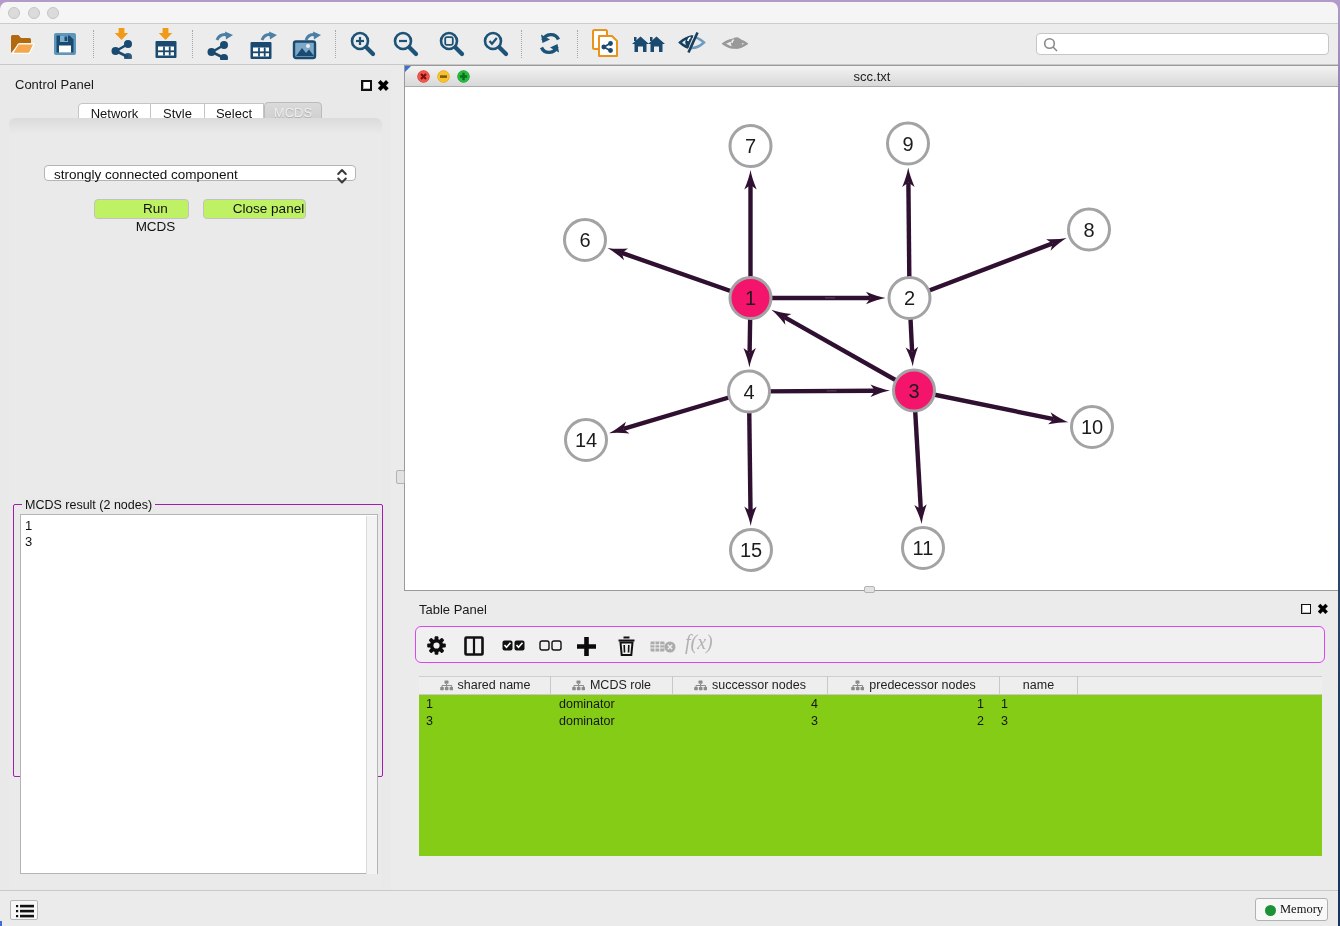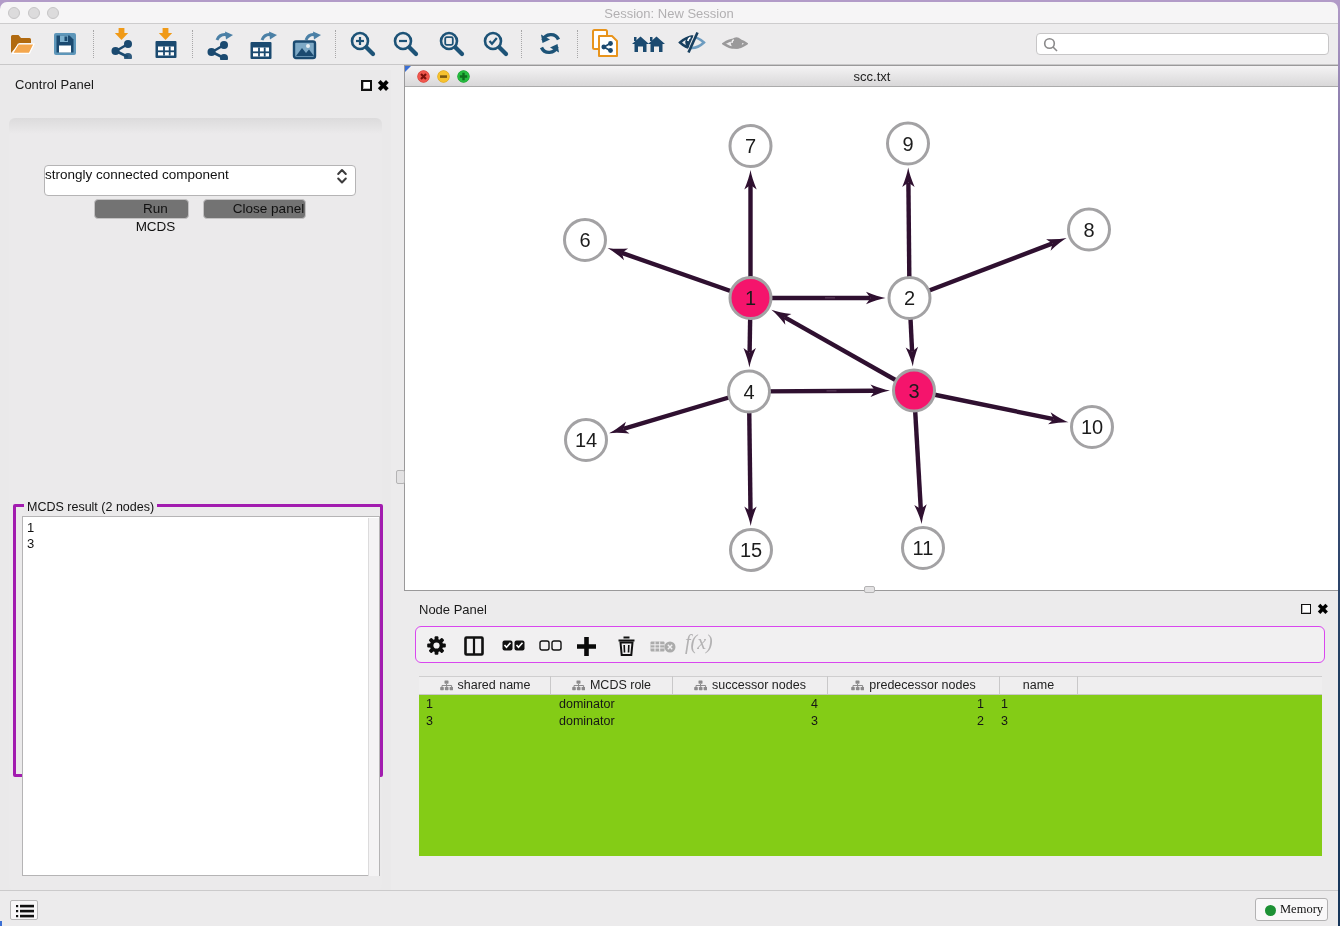--- a/index.html
+++ b/index.html
@@ -17,24 +17,24 @@
 #cphead{position:absolute;left:15px;top:7px;font-size:13px;color:#1a1a1a;}
 .maxbox{position:absolute;width:11px;height:11px;border:2px solid #111;background:#fff;box-shadow:1px -1px 0 #b9b8b9 inset;}
 .closex{position:absolute;font-size:15px;font-weight:bold;color:#000;line-height:11px;}
 .tabrow{position:absolute;display:flex;}
 .tab{height:20px;background:#fff;border:1px solid #c5c4c5;border-left:none;font-size:13px;color:#141414;text-align:center;line-height:19px;}
 .tab.first{border-left:1px solid #c5c4c5;border-radius:4px 0 0 4px;}
 .tab.sel{background:linear-gradient(#dbdadb,#cfcecf);color:#f0eff0;border:1px solid #bcbbbc;border-radius:4px;height:22px;margin-top:-1px;text-shadow:0 1px 1px #aaa;}
 #cpcontent{position:absolute;left:9px;top:48px;width:373px;height:773px;background:#ebeaeb;border-radius:6px;}
 #cpshadow{position:absolute;left:9px;top:48px;width:373px;height:16px;background:linear-gradient(#dcdbdc,#ebeaeb);border-radius:6px 6px 0 0;}
 #optlabel{position:absolute;left:0;width:391px;top:74px;text-align:center;font-size:13.5px;color:#111;}
-#combo{position:absolute;left:44px;top:95px;width:312px;height:31px;background:#fff;border:1px solid #b5b4b5;border-radius:4px;font-size:13.5px;color:#111;line-height:18px;padding-left:0;}
+#combo{position:absolute;left:44px;top:95px;width:312px;height:16px;background:#fff;border:1px solid #b5b4b5;border-radius:4px;font-size:13.5px;color:#111;line-height:18px;padding-left:9px;}
 #combo svg{position:absolute;right:6px;top:2px;}
-.btn{position:absolute;height:20px;background:#737373;border:1px solid #c3c2c3;border-radius:4px;font-size:13.5px;color:#111;text-align:center;line-height:18px;padding-left:28px;}
-#fieldset{position:absolute;left:13px;top:434px;width:370px;height:273px;border:3px solid #a21caf;border-radius:2px;}
+.btn{position:absolute;height:20px;background:#bef264;border:1px solid #c3c2c3;border-radius:4px;font-size:13.5px;color:#111;text-align:center;line-height:18px;padding-left:28px;}
+#fieldset{position:absolute;left:13px;top:434px;width:370px;height:273px;border:1px solid #a21caf;border-radius:2px;}
 #legend{position:absolute;left:8px;top:-7px;background:#eae9ea;padding:0 3px;font-size:12.5px;color:#111;}
 #resultbox{position:absolute;left:6px;top:9px;width:358px;height:360px;background:#fff;border:1px solid #b5b4b5;font-size:13px;color:#111;}
 #resultbox .sb{position:absolute;right:0px;top:1px;width:11px;height:358px;background:#f4f3f4;border-left:1px solid #dcdbdc;}
 #statusbar{left:0;top:890px;width:1338px;height:36px;background:#ecebec;border-top:1px solid #cbcacb;z-index:3;}
 #listbtn{position:absolute;left:10px;top:9px;width:28px;height:20px;background:#f8f7f8;border:1px solid #b7b6b7;border-radius:2px;}
 #membtn{position:absolute;left:1255px;top:7px;width:73px;height:23px;background:#f9f8f9;border:1px solid #b3b2b3;border-radius:3px;font-size:12.5px;color:#111;line-height:21px;padding-left:24px;text-align:left;}
 #memdot{position:absolute;left:9px;top:6px;width:11px;height:11px;border-radius:50%;background:#1d9135;}
 #gwin{left:404px;top:65px;width:936px;height:526px;border:1px solid #9a999a;background:#fff;}
 #gtitle{position:absolute;left:0;top:0;width:934px;height:21px;background:linear-gradient(#f4f3f4,#d9d8d9);border-bottom:1px solid #ababab;}
 .gl{position:absolute;top:4px;width:13px;height:13px;border-radius:50%;font-weight:bold;}
@@ -51,21 +51,20 @@
 .trow{position:absolute;font-size:12.5px;color:#161616;height:17px;line-height:17px;}
 .btabs{position:absolute;display:flex;left:290px;top:265px;}
 #memtxt{position:relative;top:0px;font-family:Liberation Serif, serif;}
 </style></head>
 <body>
 <div id="deskback" class="abs"></div>
 <div id="titlebar" class="abs">
   <div class="tl" style="left:8px;"></div>
     <div class="tl" style="left:28px;"></div>
     <div class="tl" style="left:47px;"></div>
-  <div id="wtitle">Session: New Session</div>
 </div>
 <div id="toolbar" class="abs">
   <div class="ticon" style="left:9px;"><svg width="27" height="27">
         <path d="M2,22 V5.5 Q2,4 3.5,4 h6 l2.5,3 h8.5 Q22,7 22,8.5 V12 H10.5 L2,22 z" fill="#b16a10"></path>
         <path d="M9.3,13 H25 l-4.6,9.3 H3.6 z" fill="#f4a74e" stroke="#fff" stroke-width="1.2"></path>
       </svg></div>
   <div class="ticon" style="left:52px;"><svg width="26" height="26">
         <rect x="2" y="2" width="22" height="22" rx="2" fill="#5e97ba"></rect>
         <path d="M4.5,4.5 h13 l4,4 v13 h-17 z" fill="#1b4a70"></path>
         <rect x="8" y="4.5" width="8" height="6.5" fill="#7db0cd"></rect>
@@ -209,20 +208,26 @@
       <svg width="16" height="16" style="position:absolute;left:6px;top:3px;">
         <circle cx="6.5" cy="6.5" r="4.8" fill="none" stroke="#8a898a" stroke-width="1.6"></circle>
         <line x1="10" y1="10" x2="14" y2="14" stroke="#8a898a" stroke-width="1.6"></line>
       </svg>
     </div>
 </div>
 <div id="cpanel" class="abs">
   <div id="cphead">Control Panel</div>
   <div class="maxbox" style="left:361px;top:10px;"></div>
   <div class="closex" style="left:377px;top:10px;">✖</div>
+  <div class="tabrow" style="left:78px;top:33px;">
+    <div class="tab first" style="width:73px;">Network</div>
+    <div class="tab" style="width:54px;">Style</div>
+    <div class="tab" style="width:59px;">Select</div>
+    <div class="tab sel" style="width:58px;">MCDS</div>
+  </div>
   <div id="cpcontent"></div>
   <div id="cpshadow"></div>
   <div id="combo">strongly connected component<svg width="14" height="16">
         <path d="M3.2,6 L7,2 L10.8,6" fill="none" stroke="#3c3b3c" stroke-width="2" stroke-linecap="round" stroke-linejoin="round"></path>
         <path d="M3.2,10.5 L7,14.5 L10.8,10.5" fill="none" stroke="#3c3b3c" stroke-width="2" stroke-linecap="round" stroke-linejoin="round"></path>
       </svg></div>
   <div class="btn" style="left:94px;top:129px;width:95px;">Run MCDS</div>
   <div class="btn" style="left:203px;top:129px;width:103px;">Close panel</div>
   <div id="fieldset">
     <div id="legend">MCDS result (2 nodes)</div>
@@ -301,21 +306,21 @@
 <circle cx="518.0" cy="462.0" r="20.5" fill="#ffffff" stroke="#a3a2a4" stroke-width="3"></circle>
 <text x="518.0" y="469.0" font-size="20" font-family="Liberation Sans, sans-serif" fill="#1c1c1c" text-anchor="middle">11</text>
 <circle cx="181.0" cy="354.0" r="20.5" fill="#ffffff" stroke="#a3a2a4" stroke-width="3"></circle>
 <text x="181.0" y="361.0" font-size="20" font-family="Liberation Sans, sans-serif" fill="#1c1c1c" text-anchor="middle">14</text>
 <circle cx="346.0" cy="464.0" r="20.5" fill="#ffffff" stroke="#a3a2a4" stroke-width="3"></circle>
 <text x="346.0" y="471.0" font-size="20" font-family="Liberation Sans, sans-serif" fill="#1c1c1c" text-anchor="middle">15</text>
 </svg>
 
 <div id="hdivgrip"></div>
 <div id="tpanel" class="abs">
-  <div id="tphead">Node Panel</div>
+  <div id="tphead">Table Panel</div>
   <div class="maxbox" style="left:897px;top:4px;border-width:1.5px;width:10px;height:10px;"></div>
   <div class="closex" style="left:913px;top:4px;font-size:14px;">✖</div>
   <div id="tptools">
     <svg style="position:absolute;left:11px;top:9px;" width="19" height="19">
         <g transform="translate(9.5,9.5)" fill="#0d0d0d">
           <circle r="6.6"></circle>
           <rect x="-1.9" y="-9.3" width="3.8" height="4.4" rx="1" transform="rotate(0)"></rect>
           <rect x="-1.9" y="-9.3" width="3.8" height="4.4" rx="1" transform="rotate(45)"></rect>
           <rect x="-1.9" y="-9.3" width="3.8" height="4.4" rx="1" transform="rotate(90)"></rect>
           <rect x="-1.9" y="-9.3" width="3.8" height="4.4" rx="1" transform="rotate(135)"></rect>

